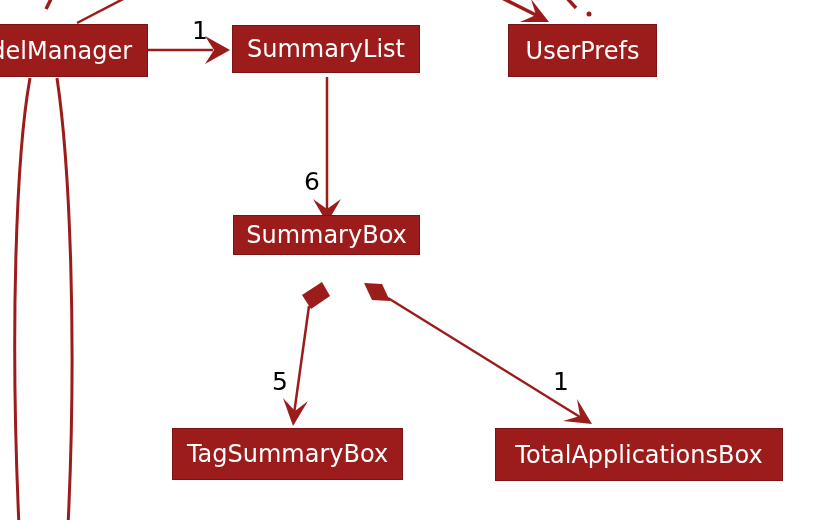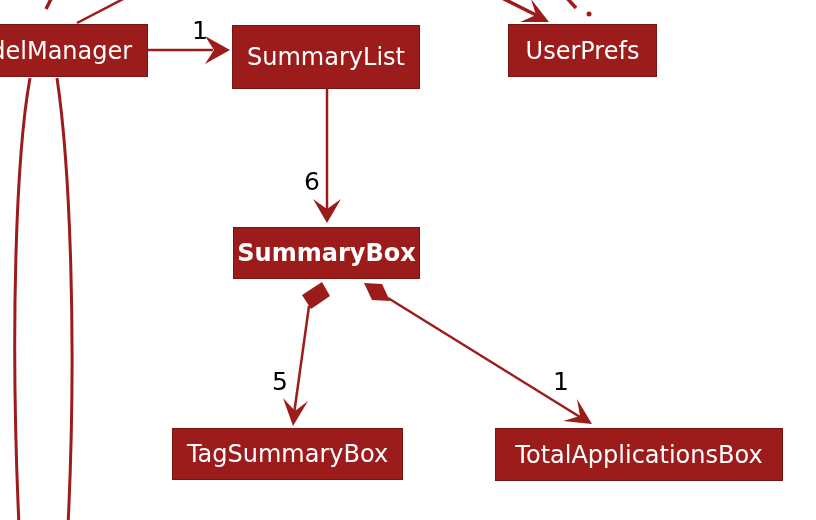--- a/index.html
+++ b/index.html
@@ -84,25 +84,25 @@
 
     <line class="edge-line edge-thick" x1="46" y1="9" x2="52" y2="-3"></line>
     <line class="edge-line" x1="77" y1="23" x2="127" y2="-3"></line>
 
     <path class="edge-line edge-curve" d="M 30,78 C 16,155 10,330 19,526"></path>
     <path class="edge-line edge-curve" d="M 57,78 C 70,165 77,340 68,526"></path>
   </svg>
 
   <div class="node" style="left:-61px; top:24px; width:209px; height:53px;">ModelManager</div>
 
-  <div class="node" style="left:232px; top:25px; width:188px; height:64px;">SummaryList</div>
+  <div class="node" style="left:232px; top:25px; width:188px; height:48px;">SummaryList</div>
 
   <div class="node" style="left:508px; top:24px; width:149px; height:53px;">UserPrefs</div>
 
-  <div class="node" style="left:233px; top:227px; width:187px; height:52px;font-weight:bold;">SummaryBox</div>
+  <div class="node" style="left:233px; top:215px; width:187px; height:40px;">SummaryBox</div>
 
   <div class="node" style="left:495px; top:428px; width:288px; height:53px;">TotalApplicationsBox</div>
 
   <div class="node" style="left:172px; top:428px; width:231px; height:52px;">TagSummaryBox</div>
 
   <div class="mult" style="left:188px; top:16px;">1</div>
 
   <div class="mult" style="left:300px; top:167px;">6</div>
 
   <div class="mult" style="left:268px; top:367px;">5</div>

